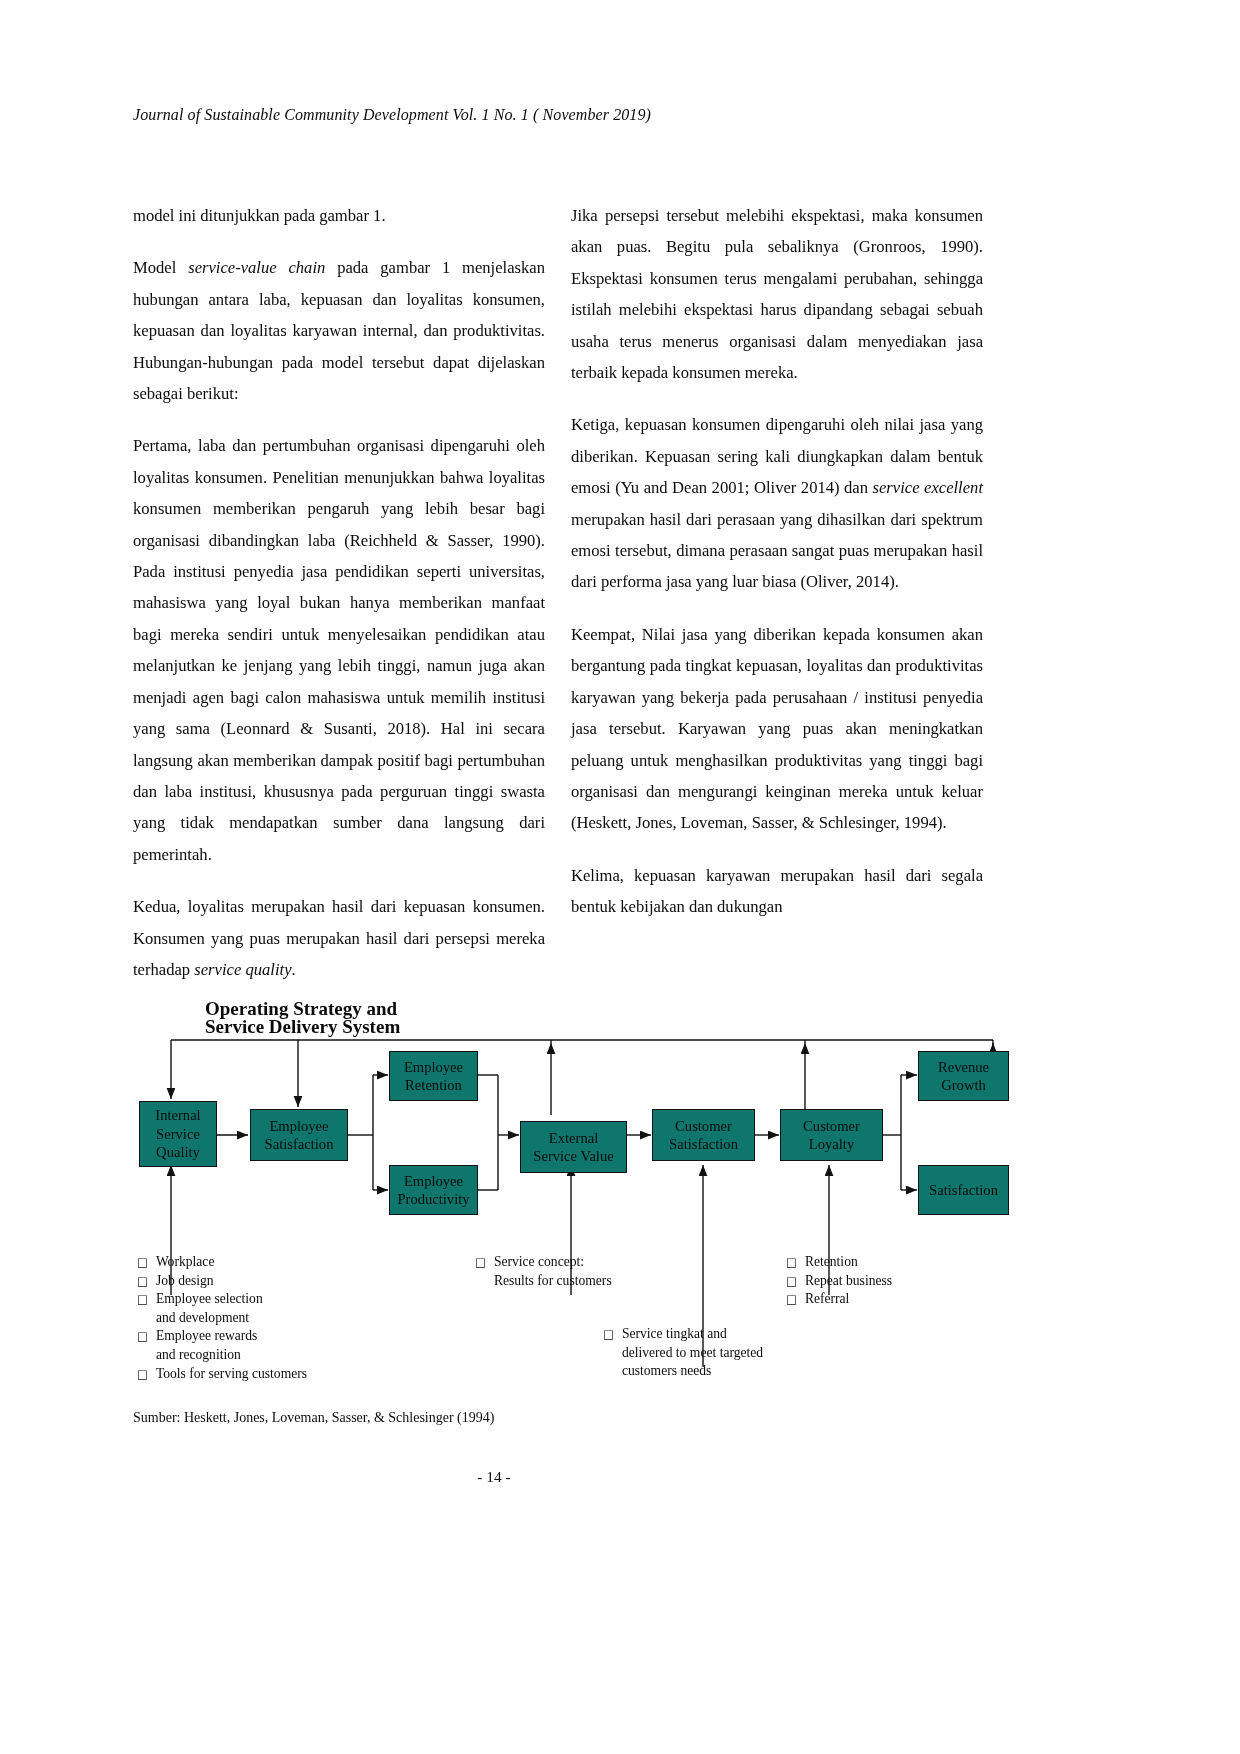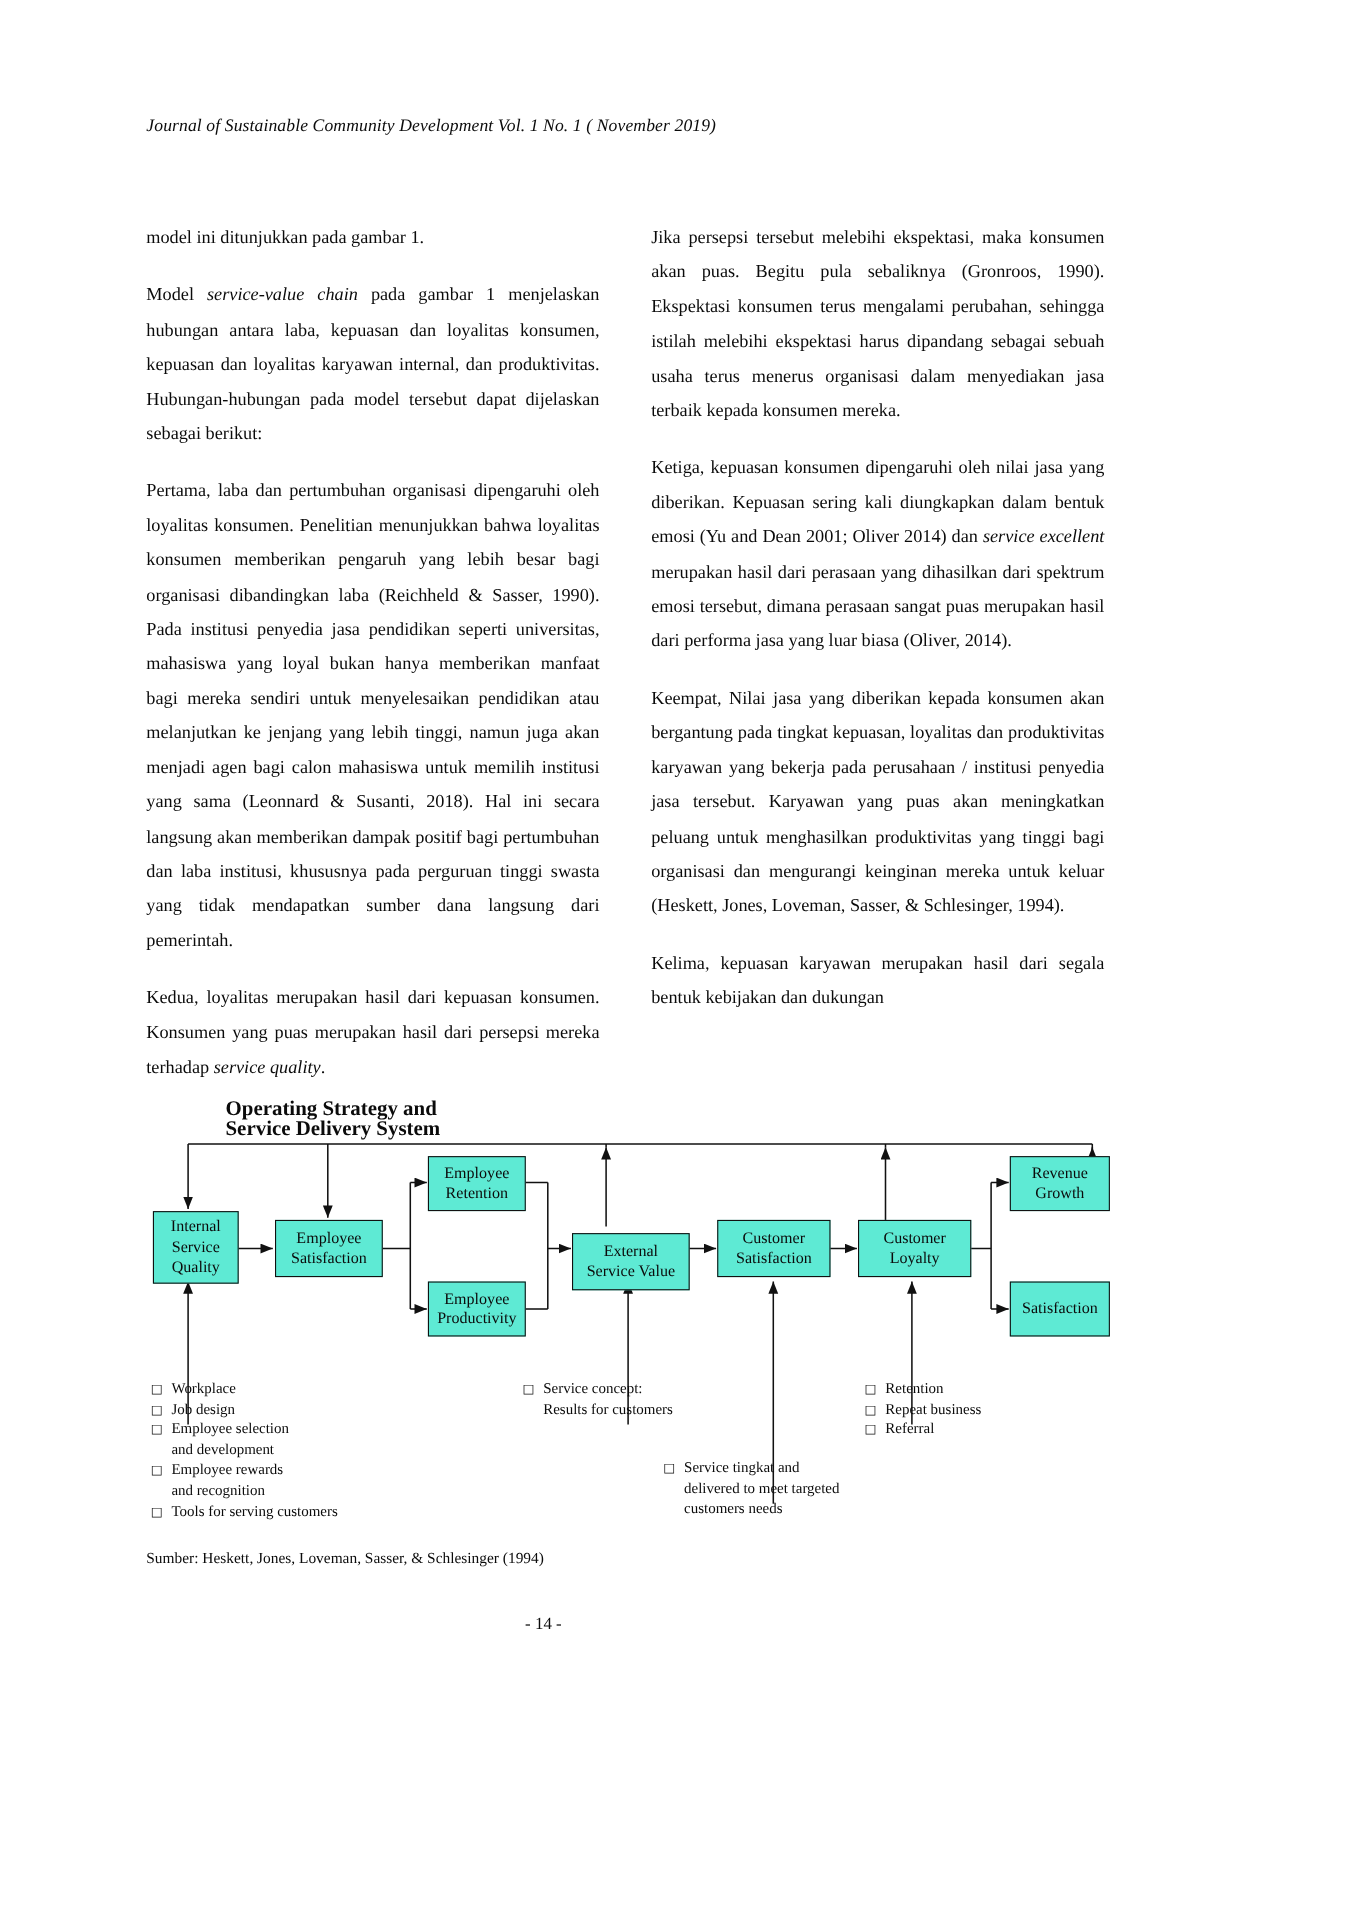--- a/index.html
+++ b/index.html
@@ -15,21 +15,21 @@
   .runhead{
     position:absolute;left:133px;top:78px;width:900px;
     font-style:italic;font-size:16px;letter-spacing:.1px;
     font-family:"Liberation Serif","DejaVu Serif",serif;
     margin-top:28px;
   }
 
   
   .cols{
     position:absolute;left:133px;top:200px;width:975px;
-    display:flex;gap:47px;
+    display:flex;gap:26px;
   }
   .col{width:412px;}
   .col p{
     margin:0 0 21px 0;
     text-align:justify;
     font-size:16.6px;
     line-height:31.4px;
     hyphens:none;
   }
   .col p:last-child{margin-bottom:0;}
@@ -43,21 +43,21 @@
     position:absolute;left:72px;top:5px;
     font-family:Liberation Serif, serif;
     font-weight:bold;font-size:19px;line-height:17.5px;
     white-space:pre-line;
   }
 
   .canvas{position:absolute;left:0;top:0;width:975px;height:420px;}
   .canvas svg{position:absolute;left:0;top:0;}
 
   .nbox{
-    position:absolute;border:1.3px solid #111;background:#5eead4;
+    position:absolute;border:1.3px solid #111;background:#0f766e;
     display:flex;align-items:center;justify-content:center;text-align:center;
     font-size:14.6px;line-height:18.5px;white-space:pre-line;
     font-family:"Liberation Serif","DejaVu Serif",serif;
   }
 
   .bullets{
     position:absolute;font-size:13.6px;line-height:18.6px;
     font-family:"Liberation Serif","DejaVu Serif",serif;
   }
   .bullets .bl{display:flex;gap:8px;align-items:flex-start;}

